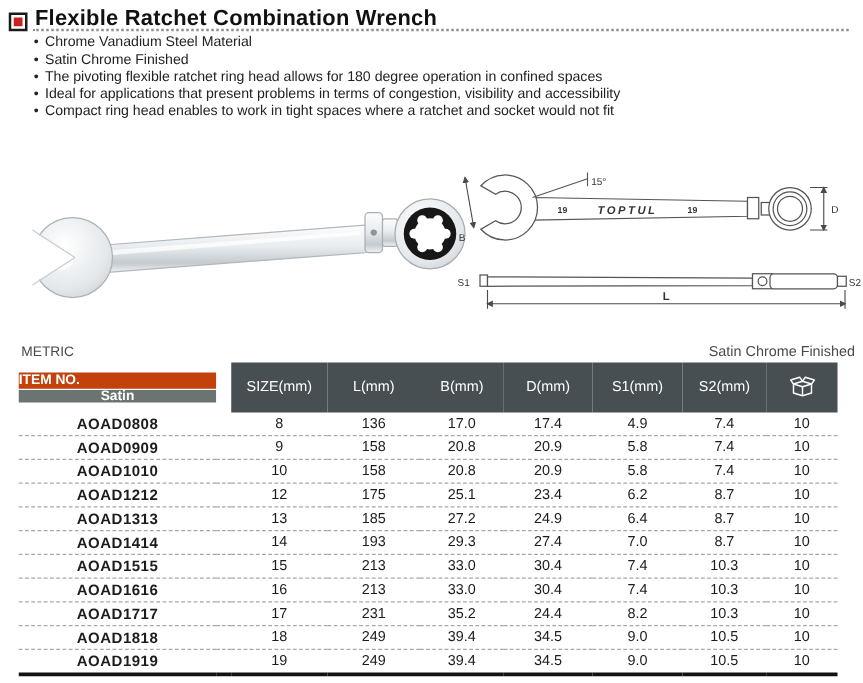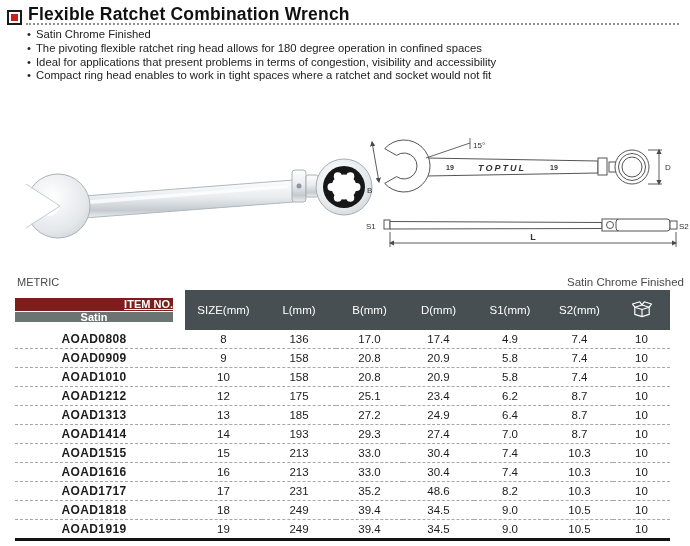--- a/index.html
+++ b/index.html
@@ -24,22 +24,22 @@
   .drawing{position:absolute;left:366px;top:136px;}
   .drawing text{font-family:"Liberation Sans", sans-serif;fill:#333;}
 
   
   .metric-label{position:absolute;left:17px;top:276px;font-size:11px;color:#4a4a4a;}
   .finish-label{position:absolute;right:6px;top:276px;font-size:11.5px;color:#4a4a4a;}
 
   table.spec{position:absolute;left:15px;top:290px;width:655px;border-collapse:collapse;
              table-layout:fixed;border-bottom:3px solid #121212;}
   table.spec th,table.spec td{padding:0;margin:0;}
-  .item-bar{height:13px;line-height:13px;background:#7f1d1d;color:#fff;
-            font-size:11px;font-weight:bold;text-align:right;text-decoration:underline;}
+  .item-bar{height:13px;line-height:13px;background:#c2410c;color:#fff;
+            font-size:11px;font-weight:bold;text-align:left;}
   .satin-bar{height:10px;line-height:10px;background:#6b7470;color:#fff;
              font-size:11px;font-weight:bold;text-align:center;margin-top:1px;}
   th.hdr-col{background:#474f52;color:#fff;font-size:11.5px;font-weight:400;
              height:40px;text-align:center;}
   th.hdr-gap{background:#fff;}
   table.spec td{height:18px;font-size:11.5px;text-align:center;color:#1c1c1c;
                 border-bottom:1px dashed #a4a9ac;}
   table.spec td.item-cell{font-weight:bold;font-size:12px;letter-spacing:.4px;margin-top:48px;}
   table.spec tr:last-child td{border-bottom:none;}
 </style>
@@ -50,20 +50,21 @@
 
   <div class="title-row">
     <span class="marker">
         <span class="inner"></span>
       </span>
     <h1>Flexible Ratchet Combination Wrench</h1>
   </div>
   <div class="title-rule"></div>
 
   <ul class="features">
+    <li><span>Chrome Vanadium Steel Material</span></li>
     <li><span>Satin Chrome Finished</span></li>
     <li><span>The pivoting flexible ratchet ring head allows for 180 degree operation in confined spaces</span></li>
     <li><span>Ideal for applications that present problems in terms of congestion, visibility and accessibility</span></li>
     <li><span>Compact ring head enables to work in tight spaces where a ratchet and socket would not fit</span></li>
   </ul>
 
   <svg class="photo" width="356" height="128" viewBox="0 0 356 128">
     <defs>
       <linearGradient id="chrome" x1="0" y1="0" x2="0" y2="1">
         <stop offset="0" stop-color="#fdfdfd"></stop>
@@ -296,21 +297,21 @@
           <td>7.4</td>
           <td>10.3</td>
           <td>10</td>
         </tr>
         <tr>
           <td class="item-cell">AOAD1717</td>
           <td class="gap-cell"></td>
           <td>17</td>
           <td>231</td>
           <td>35.2</td>
-          <td>48.6</td>
+          <td>24.4</td>
           <td>8.2</td>
           <td>10.3</td>
           <td>10</td>
         </tr>
         <tr>
           <td class="item-cell">AOAD1818</td>
           <td class="gap-cell"></td>
           <td>18</td>
           <td>249</td>
           <td>39.4</td>

